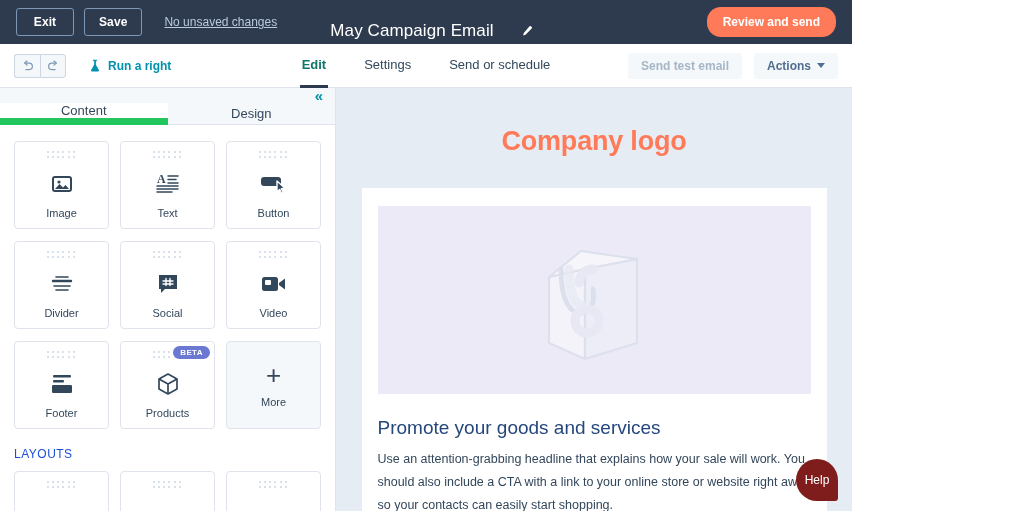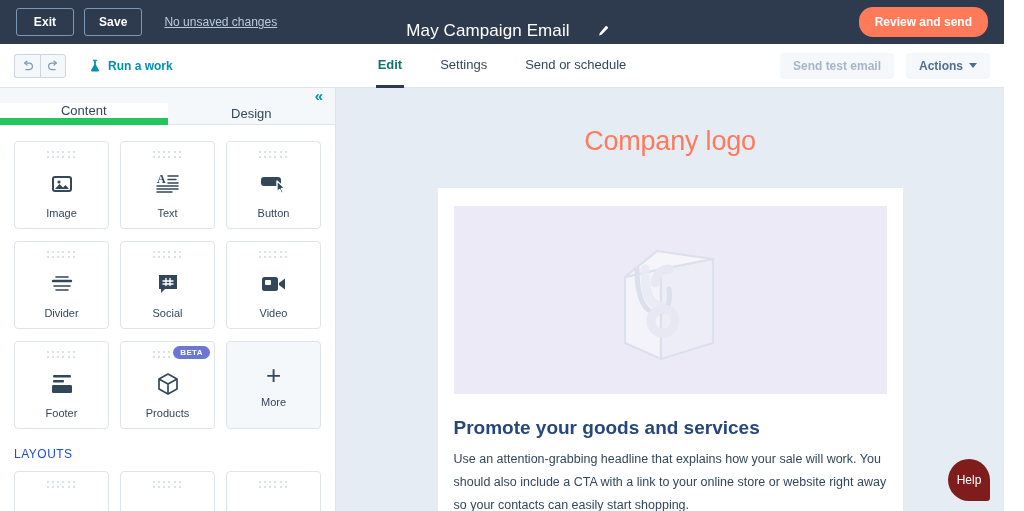--- a/index.html
+++ b/index.html
@@ -4,21 +4,21 @@
 <style>
   * { box-sizing: border-box; margin: 0; padding: 0; }
   html, body {
     width: 1024px; height: 511px;
     overflow: hidden;
     font-family: "Liberation Sans", sans-serif;
     background: #ffffff;
   }
 
   
-  #app { width: 1004px; height: 511px; position: relative; }
+  #app { width: 852px; height: 511px; position: relative; }
 
   .header {
     height: 44px; width: 100%;
     background: #2e3b4e;
     display: flex; align-items: center;
     padding: 0 16px;
     position: relative;
   }
   .hdr-left { display: flex; align-items: center; gap: 10px; }
   .hdr-btn {
@@ -179,35 +179,35 @@
 
   
   .canvas {
     flex: 1; height: 100%;
     background: #e6ecf4;
     overflow: hidden;
     position: relative;
     display: flex; flex-direction: column; align-items: center;
   }
   .logo {
-    color: #ff7a59; font-size: 27px; font-weight: 400;
+    color: #ff7a59; font-size: 27px; font-weight: 700;
     margin-top: 38px; letter-spacing: -.2px;
   }
   .email-card {
     width: 465px; background: #ffffff;
     margin-top: 31px; padding: 18px 16px 0 16px;
     min-height: 400px;
   }
   .hero {
     width: 100%; height: 188px;
     background: #eceaf6;
     display: flex; align-items: center; justify-content: center;
   }
   .email-h2 {
-    color: #25477b; font-size: 19px; font-weight: 700;
+    color: #25477b; font-size: 19px; font-weight: 400;
     margin-top: 23px;
   }
   .email-p {
     color: #33475b; font-size: 12.5px; line-height: 1.85;
     margin-top: 9px;
   }
 
   .help-bubble {
     position: absolute; right: 14px; bottom: 10px;
     width: 42px; height: 42px;
@@ -256,21 +256,21 @@
           <path d="M8.5 2.5 11.5 5l-3 2.5" fill="none" stroke="#7c98b6" stroke-width="1.5" stroke-linecap="round" stroke-linejoin="round"></path>
         </svg>
       </div>
     </div>
 
     <div class="runtest">
       <svg width="14" height="14" viewBox="0 0 16 16">
         <path d="M6.3 1.5h3.4v1H9v4l3.4 6a1.1 1.1 0 0 1-1 1.7H4.6a1.1 1.1 0 0 1-1-1.7L7 6.5v-4h-.7v-1z" fill="#0091ae"></path>
         <rect x="5.6" y="0.8" width="4.8" height="1.2" rx=".4" fill="#0091ae"></rect>
       </svg>
-      <span class="runtest-label">Run a work</span>
+      <span class="runtest-label">Run a right</span>
     </div>
 
     <div class="tabs">
       <div class="tab active">Edit</div>
       <div class="tab">Settings</div>
       <div class="tab">Send or schedule</div>
     </div>
 
     <div class="toolbar-right">
       <button class="btn-ghost">Send test email</button>

